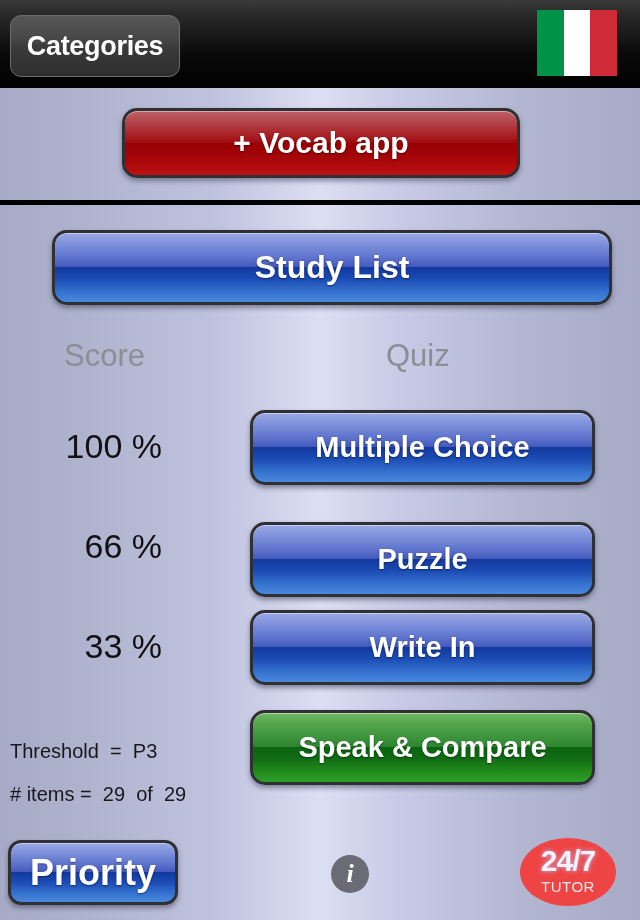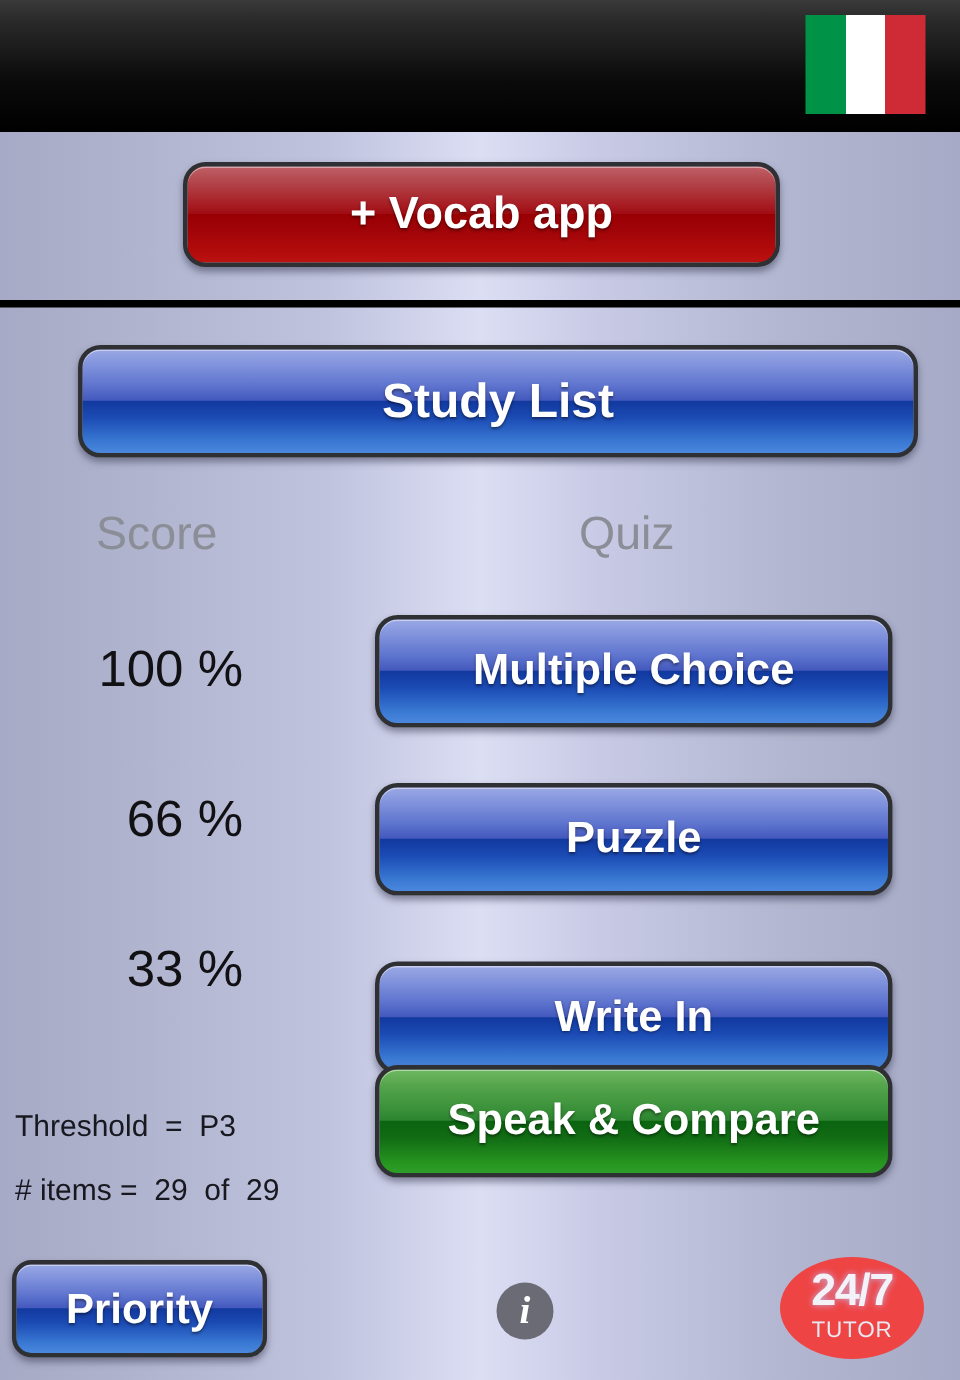--- a/index.html
+++ b/index.html
@@ -141,21 +141,21 @@
         #2d9f28 100%);
   }
 
   
   #vocab-app-btn { left: 122px; top: 108px; width: 398px; height: 70px; font-size: 30px; }
   #study-list-btn { left: 52px; top: 230px; width: 560px; height: 75px; font-size: 32px; }
 
   .quiz-btn { left: 250px; width: 345px; height: 75px; font-size: 29px; }
   #quiz-btn-0 { top: 410px; border-radius: 15px; }
   #quiz-btn-1 { top: 510px; margin-top: 12px; }
-  #quiz-btn-2 { top: 610px; margin-top: 31px; }
+  #quiz-btn-2 { top: 610px; }
   #quiz-btn-3 { top: 710px; }
 
   
   .col-head {
     position: absolute;
     color: #8b8d97;
     font-size: 31px;
     font-weight: normal;
   }
   #score-head { left: 64px; top: 338px; }
@@ -183,21 +183,21 @@
     font-weight: normal;
     white-space: pre;
   }
   #meta-threshold { top: 740px; }
   #meta-items { top: 783px; }
 
   
   #priority-btn {
     left: 8px; top: 840px;
     width: 170px; height: 65px;
-    font-size: 28px;
+    font-size: 36px;
     border-radius: 13px;
   }
 
   .info-icon {
     position: absolute;
     left: 331px; top: 855px;
     width: 38px; height: 38px;
     border-radius: 50%;
     background: #6a6b74;
     cursor: pointer;
@@ -244,20 +244,21 @@
     color: #e8e8f0;
     font-size: 15px;
     font-weight: normal;
     letter-spacing: 0.5px;
   }
 </style>
 </head>
 <body>
 
 <div class="navbar">
+  <div class="categories-btn">Categories</div>
 
 
   <div class="flag">
     <span class="g"></span>
     <span class="w"></span>
     <span class="r"></span>
   </div>
 </div>
 
 <div id="vocab-app-btn" class="gbtn red">+ Vocab app</div>

